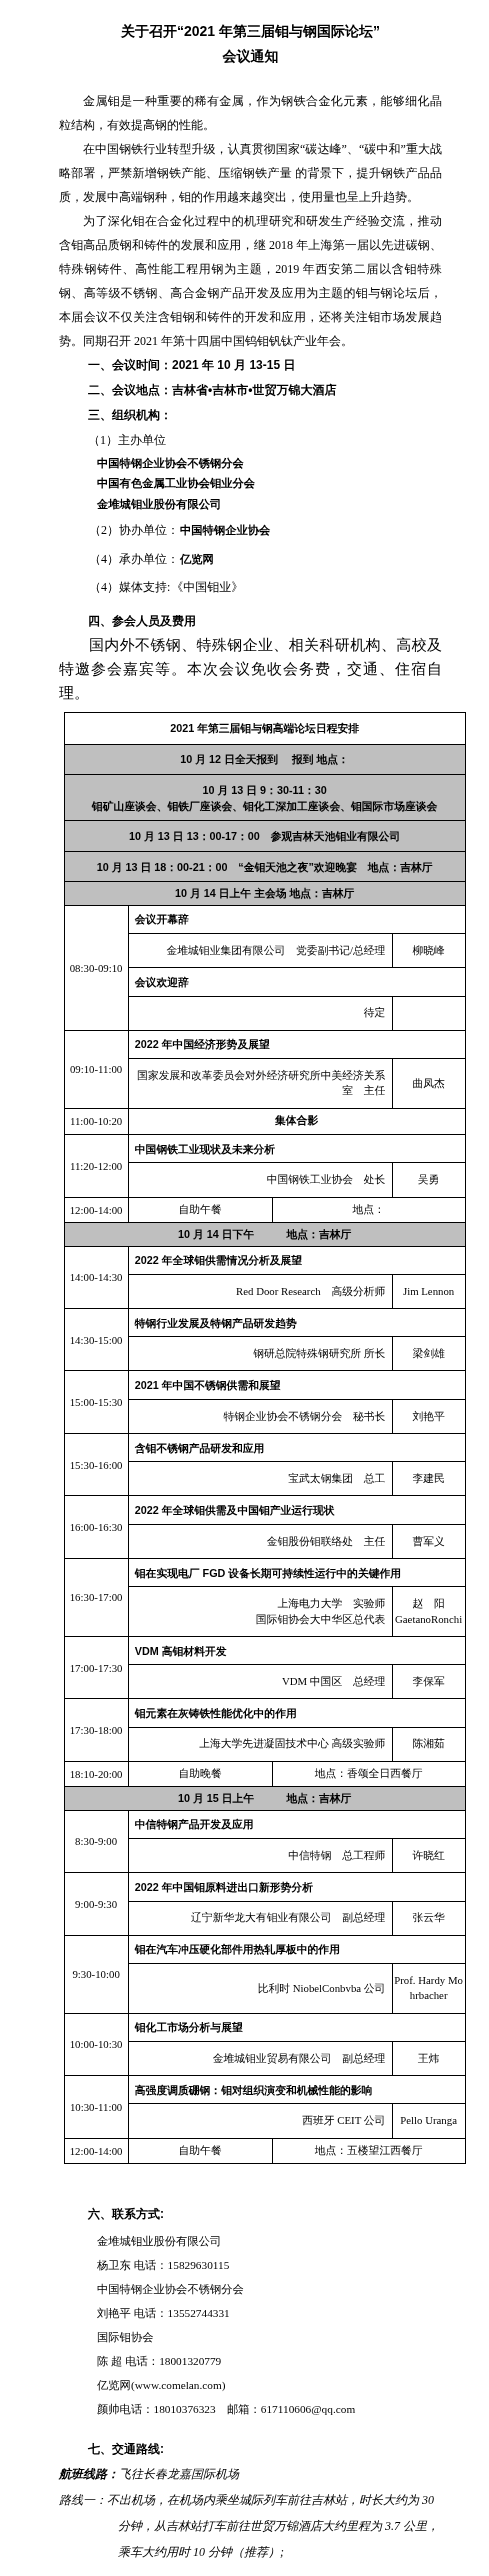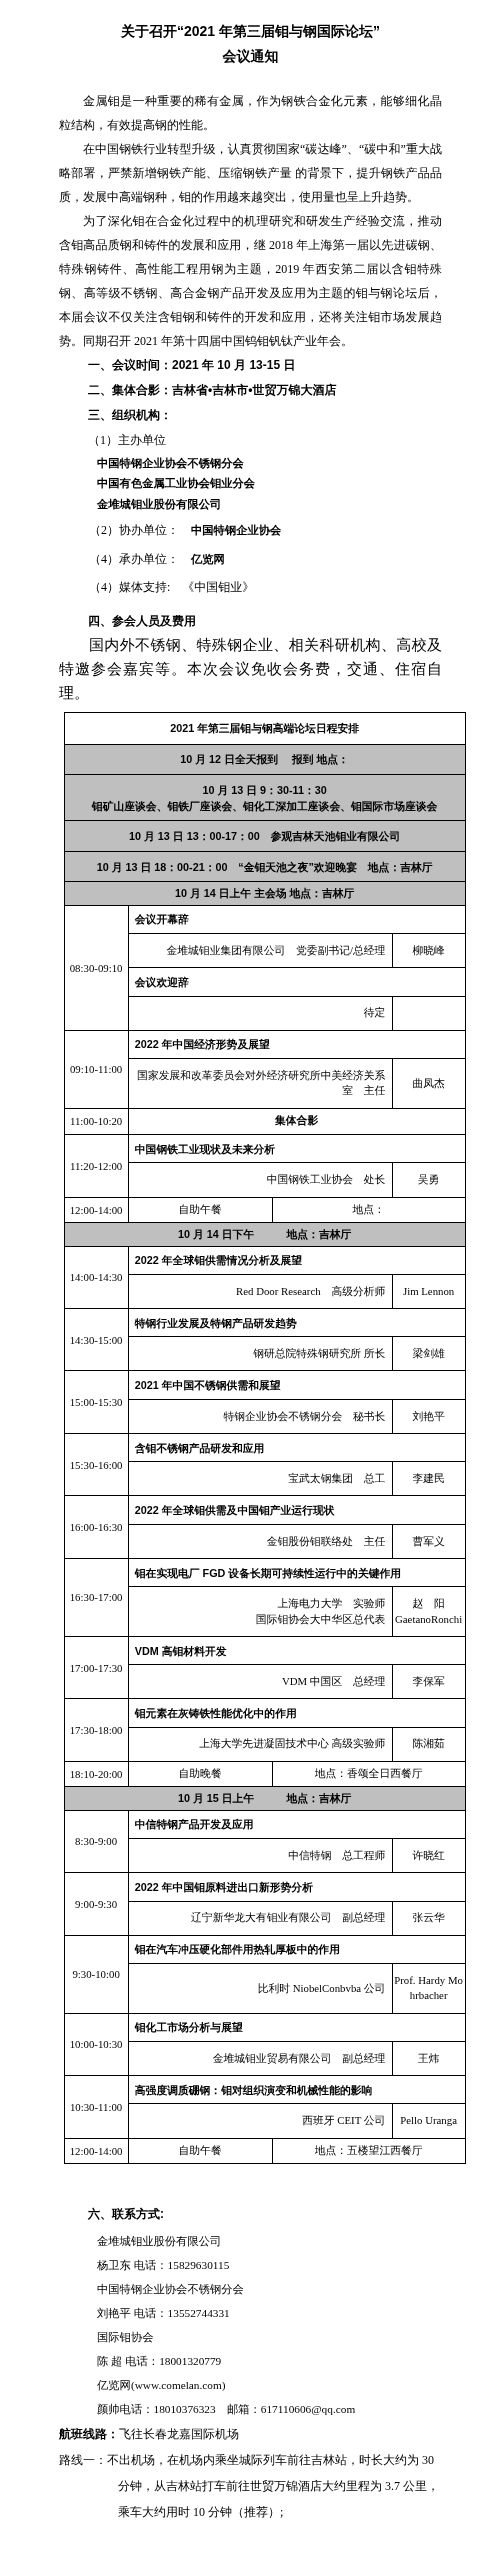--- a/index.html
+++ b/index.html
@@ -9,58 +9,58 @@
     font-family:"Liberation Serif","DejaVu Serif",serif;
   }
   .content { padding:18.5px 47px 0 59px; }
   .hei { font-family:"Liberation Sans","DejaVu Sans",sans-serif; font-weight:bold; }
   .doc-title { text-align:center; font-size:14px; line-height:25px; }
   .paras { margin-top:20px; }
   .para { font-size:12px; line-height:24px; text-align:justify; text-indent:2em; }
   .meta-line { font-size:12px; line-height:25px; padding-left:29px; }
   .org-host { font-size:11.3px; line-height:20.6px; padding-left:38px; }
   .org-item { font-size:12px; line-height:23px; padding-left:30px; margin-top:5.2px; }
-  .org-item .val { margin-left:12px; }
+  .org-item .val { margin-left:1px; }
   .sec-heading { font-size:12px; line-height:24px; padding-left:29px; margin-top:10.3px; }
   .sec4-text { font-size:15px; line-height:24px; text-align:justify; text-indent:2em; }
 
   table.sched { margin:7.2px 0 0 4.6px; width:400px; border-collapse:collapse; border:1.5px solid #000; table-layout:fixed; }
   table.sched td { border:1px solid #000; vertical-align:middle; font-size:10.8px; word-break:break-all; }
   .sched-title { font-size:13px; padding:8.2px 2.1px; text-align:center; background:#fff; }
   .banner { background:#bfbfbf; text-align:center; font-size:10.8px; padding:6.7px 5.2px; line-height:16px; }
   .secrow { background:#bfbfbf; text-align:center; font-size:10.8px; padding:4.1px 5.2px; line-height:14.4px; }
   .time { text-align:center; font-size:10.3px; padding:2.1px 1px; }
   .talk-title { text-align:left; font-size:10.8px; padding:6.7px 5.2px 6.7px 6.2px; line-height:14px; }
   .talk-org { text-align:right; font-size:10.8px; padding:8.8px 6.2px; line-height:15.5px; }
   .talk-name { text-align:center; font-size:10.8px; padding:8.8px 1px; line-height:15.5px; }
   .meal-cell { text-align:center; font-size:10.8px; padding:5.2px 2.1px; }
   .full-row { text-align:center; font-size:10.8px; padding:5.7px 2.1px; }
 
   .contacts-lines { margin-top:3.1px; }
   .contact-line { font-size:11.3px; line-height:24px; padding-left:38px; }
-  .trans-line { font-size:12px; line-height:26px; }
+  .trans-line { font-size:12px; line-height:26px;font-style:italic; }
   .trans-line.ind { padding-left:59px; }
 </style>
 </head>
 <body>
 
 <div class="page">
   <div class="content">
 
     <div class="doc-title hei">关于召开“2021 年第三届钼与钢国际论坛”</div>
     <div class="doc-title hei">会议通知</div>
 
     <div class="paras" id="paragraphs">
         <div class="para">金属钼是一种重要的稀有金属，作为钢铁合金化元素，能够细化晶粒结构，有效提高钢的性能。</div>
         <div class="para">在中国钢铁行业转型升级，认真贯彻国家“碳达峰”、“碳中和”重大战略部署，严禁新增钢铁产能、压缩钢铁产量 的背景下，提升钢铁产品品质，发展中高端钢种，钼的作用越来越突出，使用量也呈上升趋势。</div>
         <div class="para">为了深化钼在合金化过程中的机理研究和研发生产经验交流，推动含钼高品质钢和铸件的发展和应用，继 2018 年上海第一届以先进碳钢、特殊钢铸件、高性能工程用钢为主题，2019 年西安第二届以含钼特殊钢、高等级不锈钢、高合金钢产品开发及应用为主题的钼与钢论坛后，本届会议不仅关注含钼钢和铸件的开发和应用，还将关注钼市场发展趋势。同期召开 2021 年第十四届中国钨钼钒钛产业年会。</div>
       </div>
 
     <div class="meta-line hei"><span>一、会议时间：</span><span>2021 年 10 月 13-15 日</span></div>
-    <div class="meta-line hei"><span>二、集体合影：</span><span>吉林省•吉林市•世贸万锦大酒店</span></div>
+    <div class="meta-line hei"><span>二、会议地点：</span><span>吉林省•吉林市•世贸万锦大酒店</span></div>
     <div class="meta-line hei"><span>三、组织机构：</span></div>
 
     <div class="meta-line" style="font-size:12px;">（1）主办单位</div>
     <div id="hosts">
         <div class="org-host hei">中国特钢企业协会不锈钢分会</div>
         <div class="org-host hei">中国有色金属工业协会钼业分会</div>
         <div class="org-host hei">金堆城钼业股份有限公司</div>
       </div>
 
     <div class="org-item"><span>（2）协办单位：</span><span class="val hei" style="font-size:11.3px;">中国特钢企业协会</span></div>
@@ -265,20 +265,21 @@
         <div class="contact-line">金堆城钼业股份有限公司</div>
         <div class="contact-line">杨卫东 电话：15829630115</div>
         <div class="contact-line">中国特钢企业协会不锈钢分会</div>
         <div class="contact-line">刘艳平 电话：13552744331</div>
         <div class="contact-line">国际钼协会</div>
         <div class="contact-line">陈 超 电话：18001320779</div>
         <div class="contact-line">亿览网(www.comelan.com)</div>
         <div class="contact-line">颜帅电话：18010376323　邮箱：617110606@qq.com</div>
       </div>
 
+    <div class="sec-heading hei" style="margin-top:15.5px;">七、交通路线:</div>
     <div id="transport-lines">
         <div class="trans-line"><span class="hei">航班线路：</span>飞往长春龙嘉国际机场</div>
         <div class="trans-line"><span>路线一：</span>不出机场，在机场内乘坐城际列车前往吉林站，时长大约为 30</div>
         <div class="trans-line ind">分钟，从吉林站打车前往世贸万锦酒店大约里程为 3.7 公里，</div>
         <div class="trans-line ind">乘车大约用时 10 分钟（推荐）;</div>
       </div>
 
   </div>
 </div>
 

